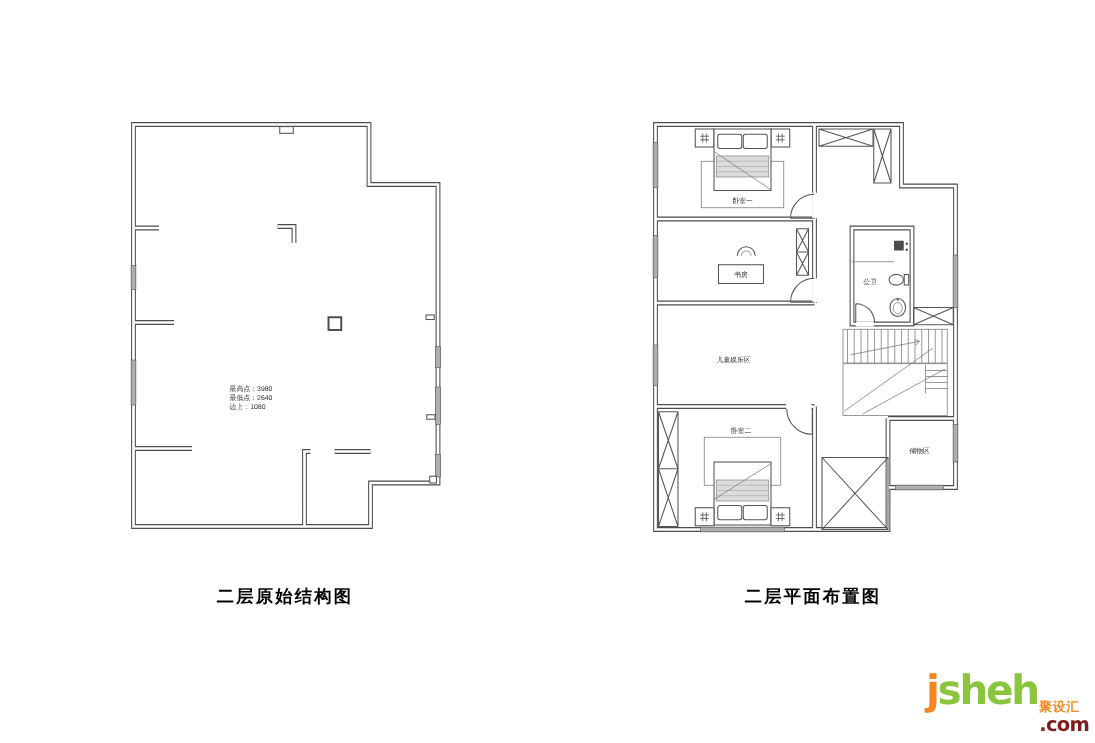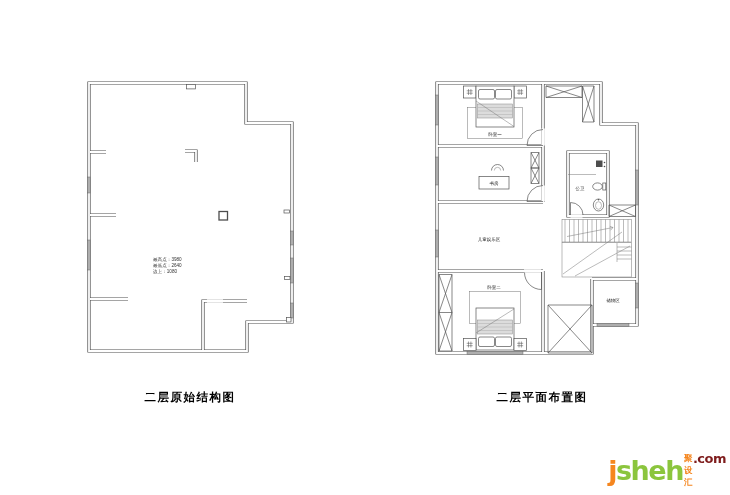--- a/index.html
+++ b/index.html
@@ -16,25 +16,25 @@
   .bl-line{stroke:#aeaeae;stroke-width:0.5;}
   .win{fill:#aeaeae;stroke:#555;stroke-width:0.4;}
   .gap{fill:#ffffff;stroke:none;}
   .dark{fill:#4d4d4d;stroke:none;}
   .lamp{fill:none;stroke:#555;stroke-width:0.55;}
   .lbl{font:4.5px "Liberation Sans",sans-serif;fill:#222;text-anchor:middle;}
   .ann{font:4.6px "Liberation Sans",sans-serif;fill:#333;}
   .caption{font:bold 11.5px "Liberation Serif",serif;fill:#000;text-anchor:middle;letter-spacing:1.5px;}
   
   .watermark{position:absolute;left:610px;top:450px;width:116px;height:42px;
-             display:flex;align-items:center;justify-content:flex-end;}
+             display:flex;align-items:flex-start;justify-content:flex-end;}
   .wm-brand{font:bold 27px "DejaVu Sans",sans-serif;letter-spacing:-1.5px;line-height:0.82;}
   .wm-j{color:#f5861f;}
   .wm-sheh{color:#8bc53d;}
-  .wm-right{display:flex;flex-direction:row;align-items:flex-start;margin-left:1px;padding-bottom:1px;}
+  .wm-right{display:flex;flex-direction:column;align-items:flex-start;margin-left:1px;padding-bottom:1px;margin-top:16px;}
   .wm-cn{font:bold 8.5px "DejaVu Sans",sans-serif;color:#f5861f;letter-spacing:0.5px;}
   .wm-com{font:bold 13px "DejaVu Sans",sans-serif;color:#7f1d1d;letter-spacing:-0.5px;line-height:0.9;}
 </style>
 </head>
 <body>
 
 <div class="page">
 
 <svg width="730" height="495" viewBox="0 0 730 495">
   <defs>

